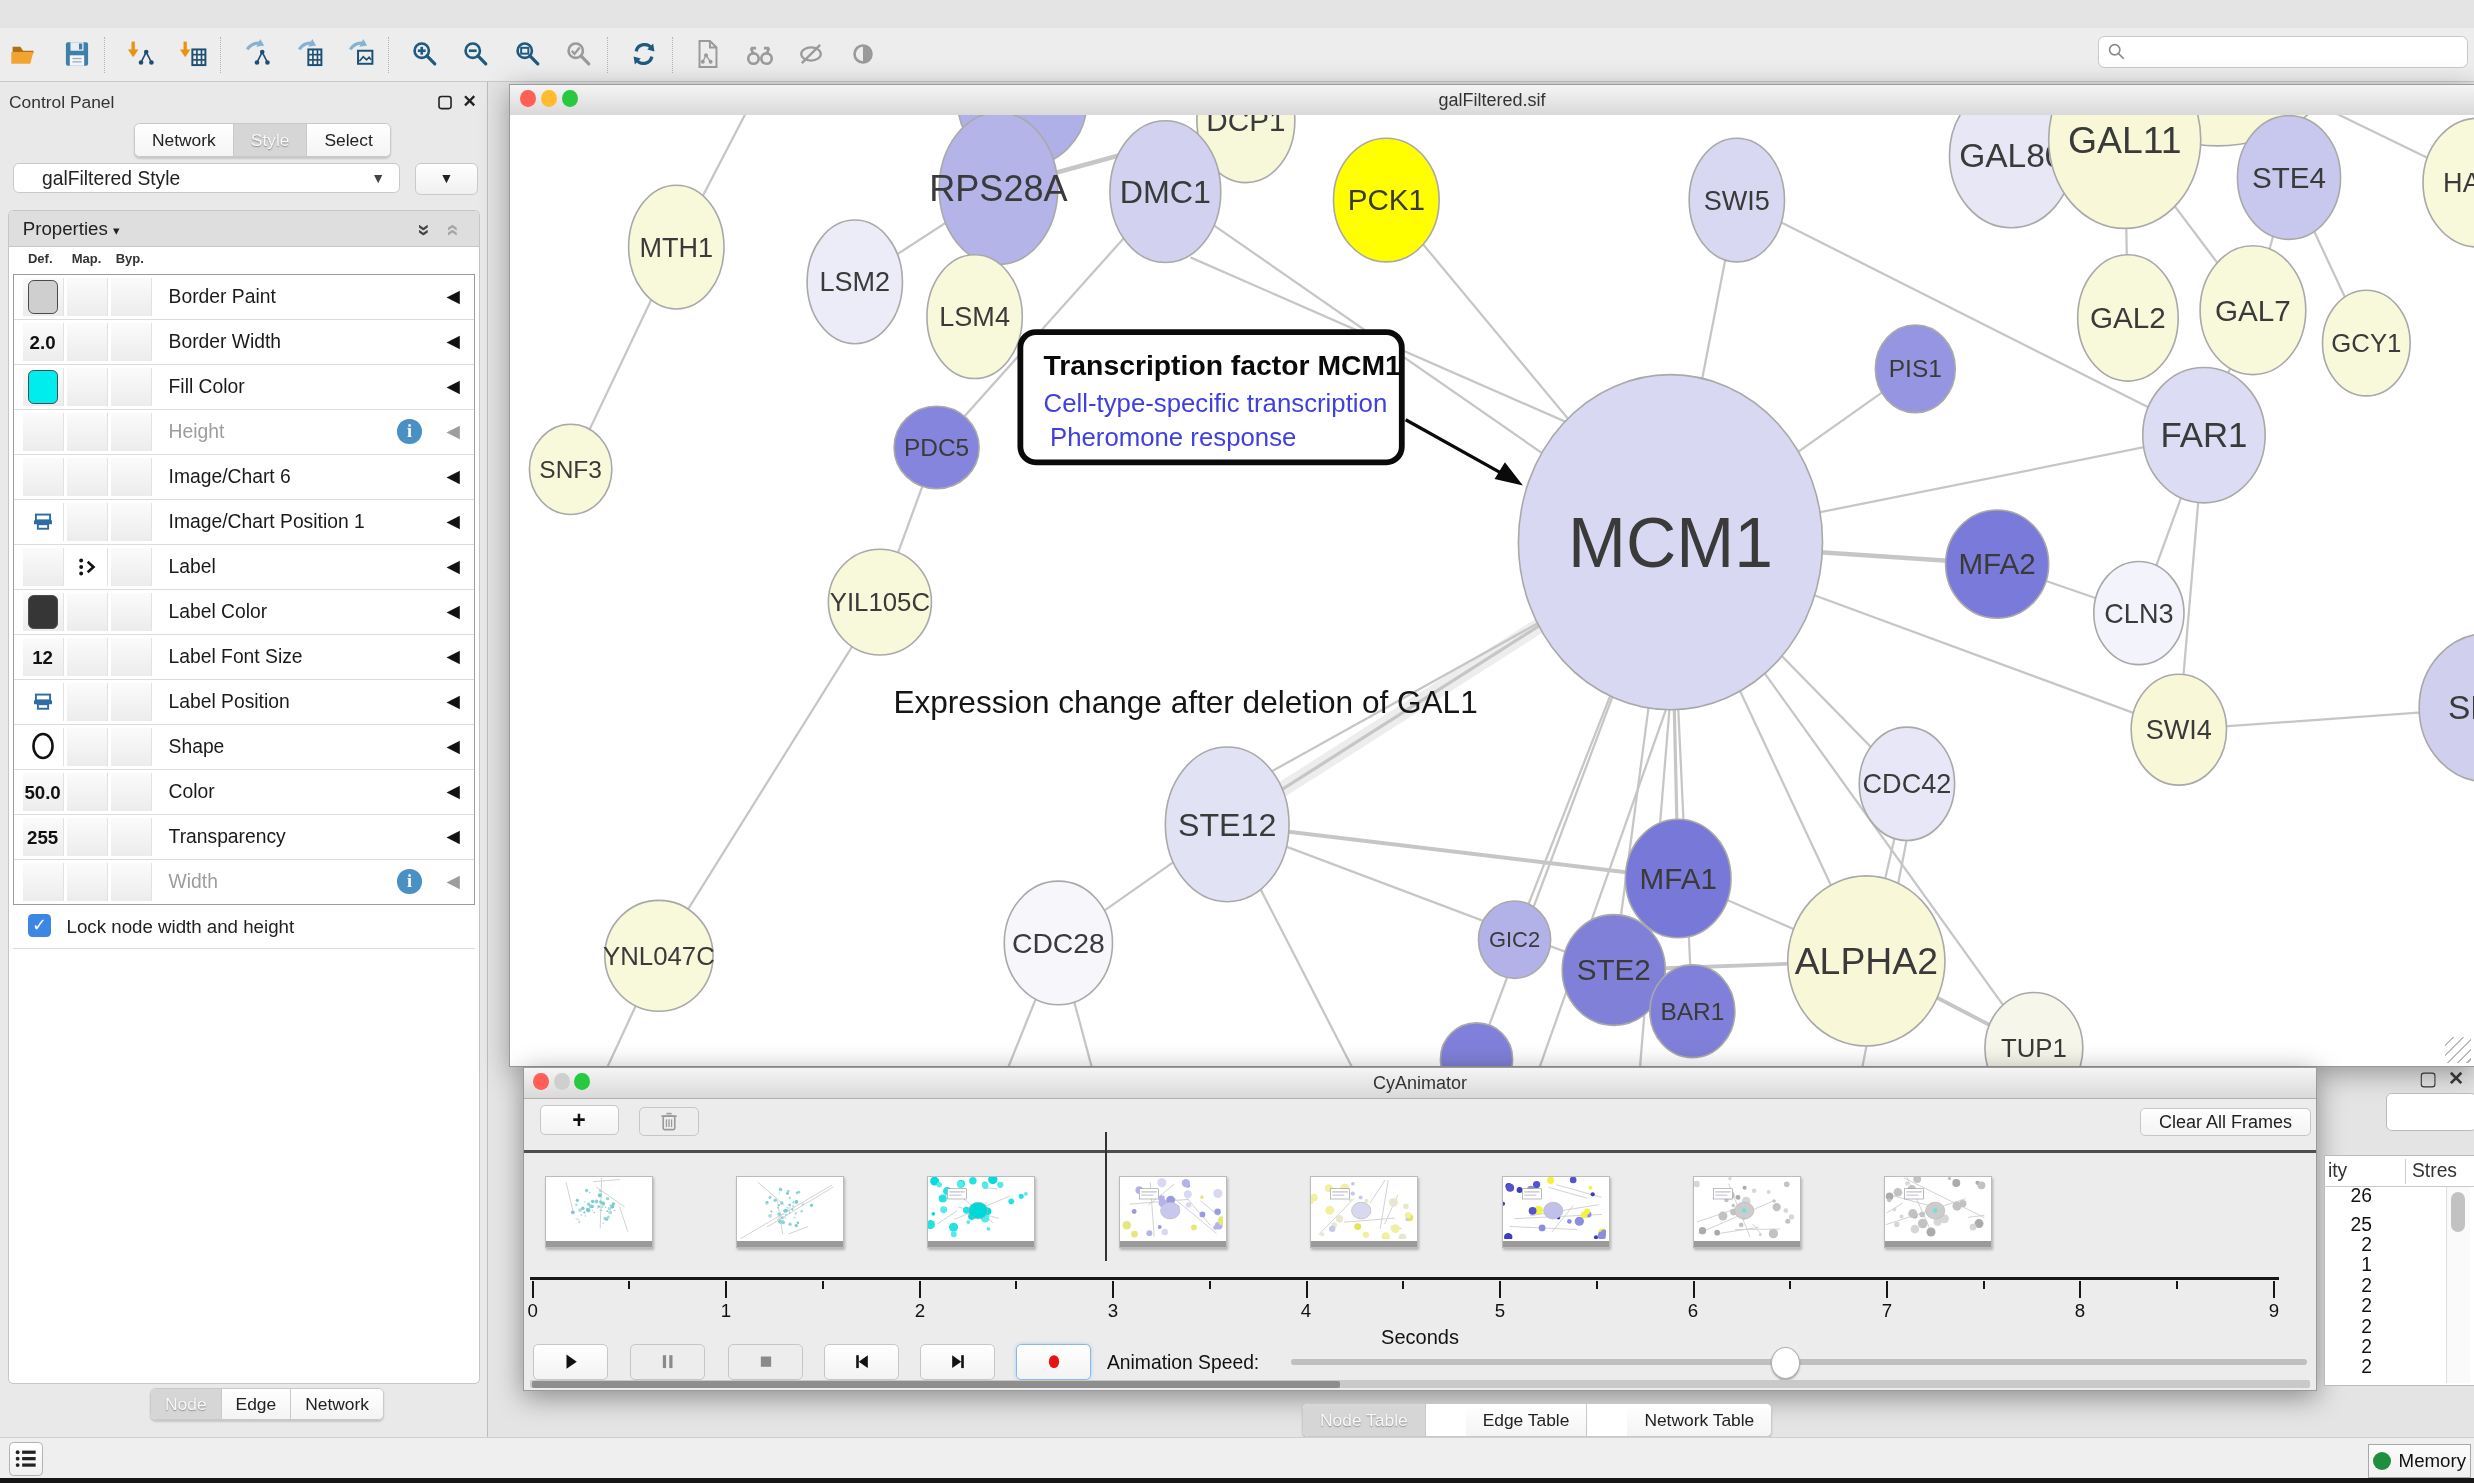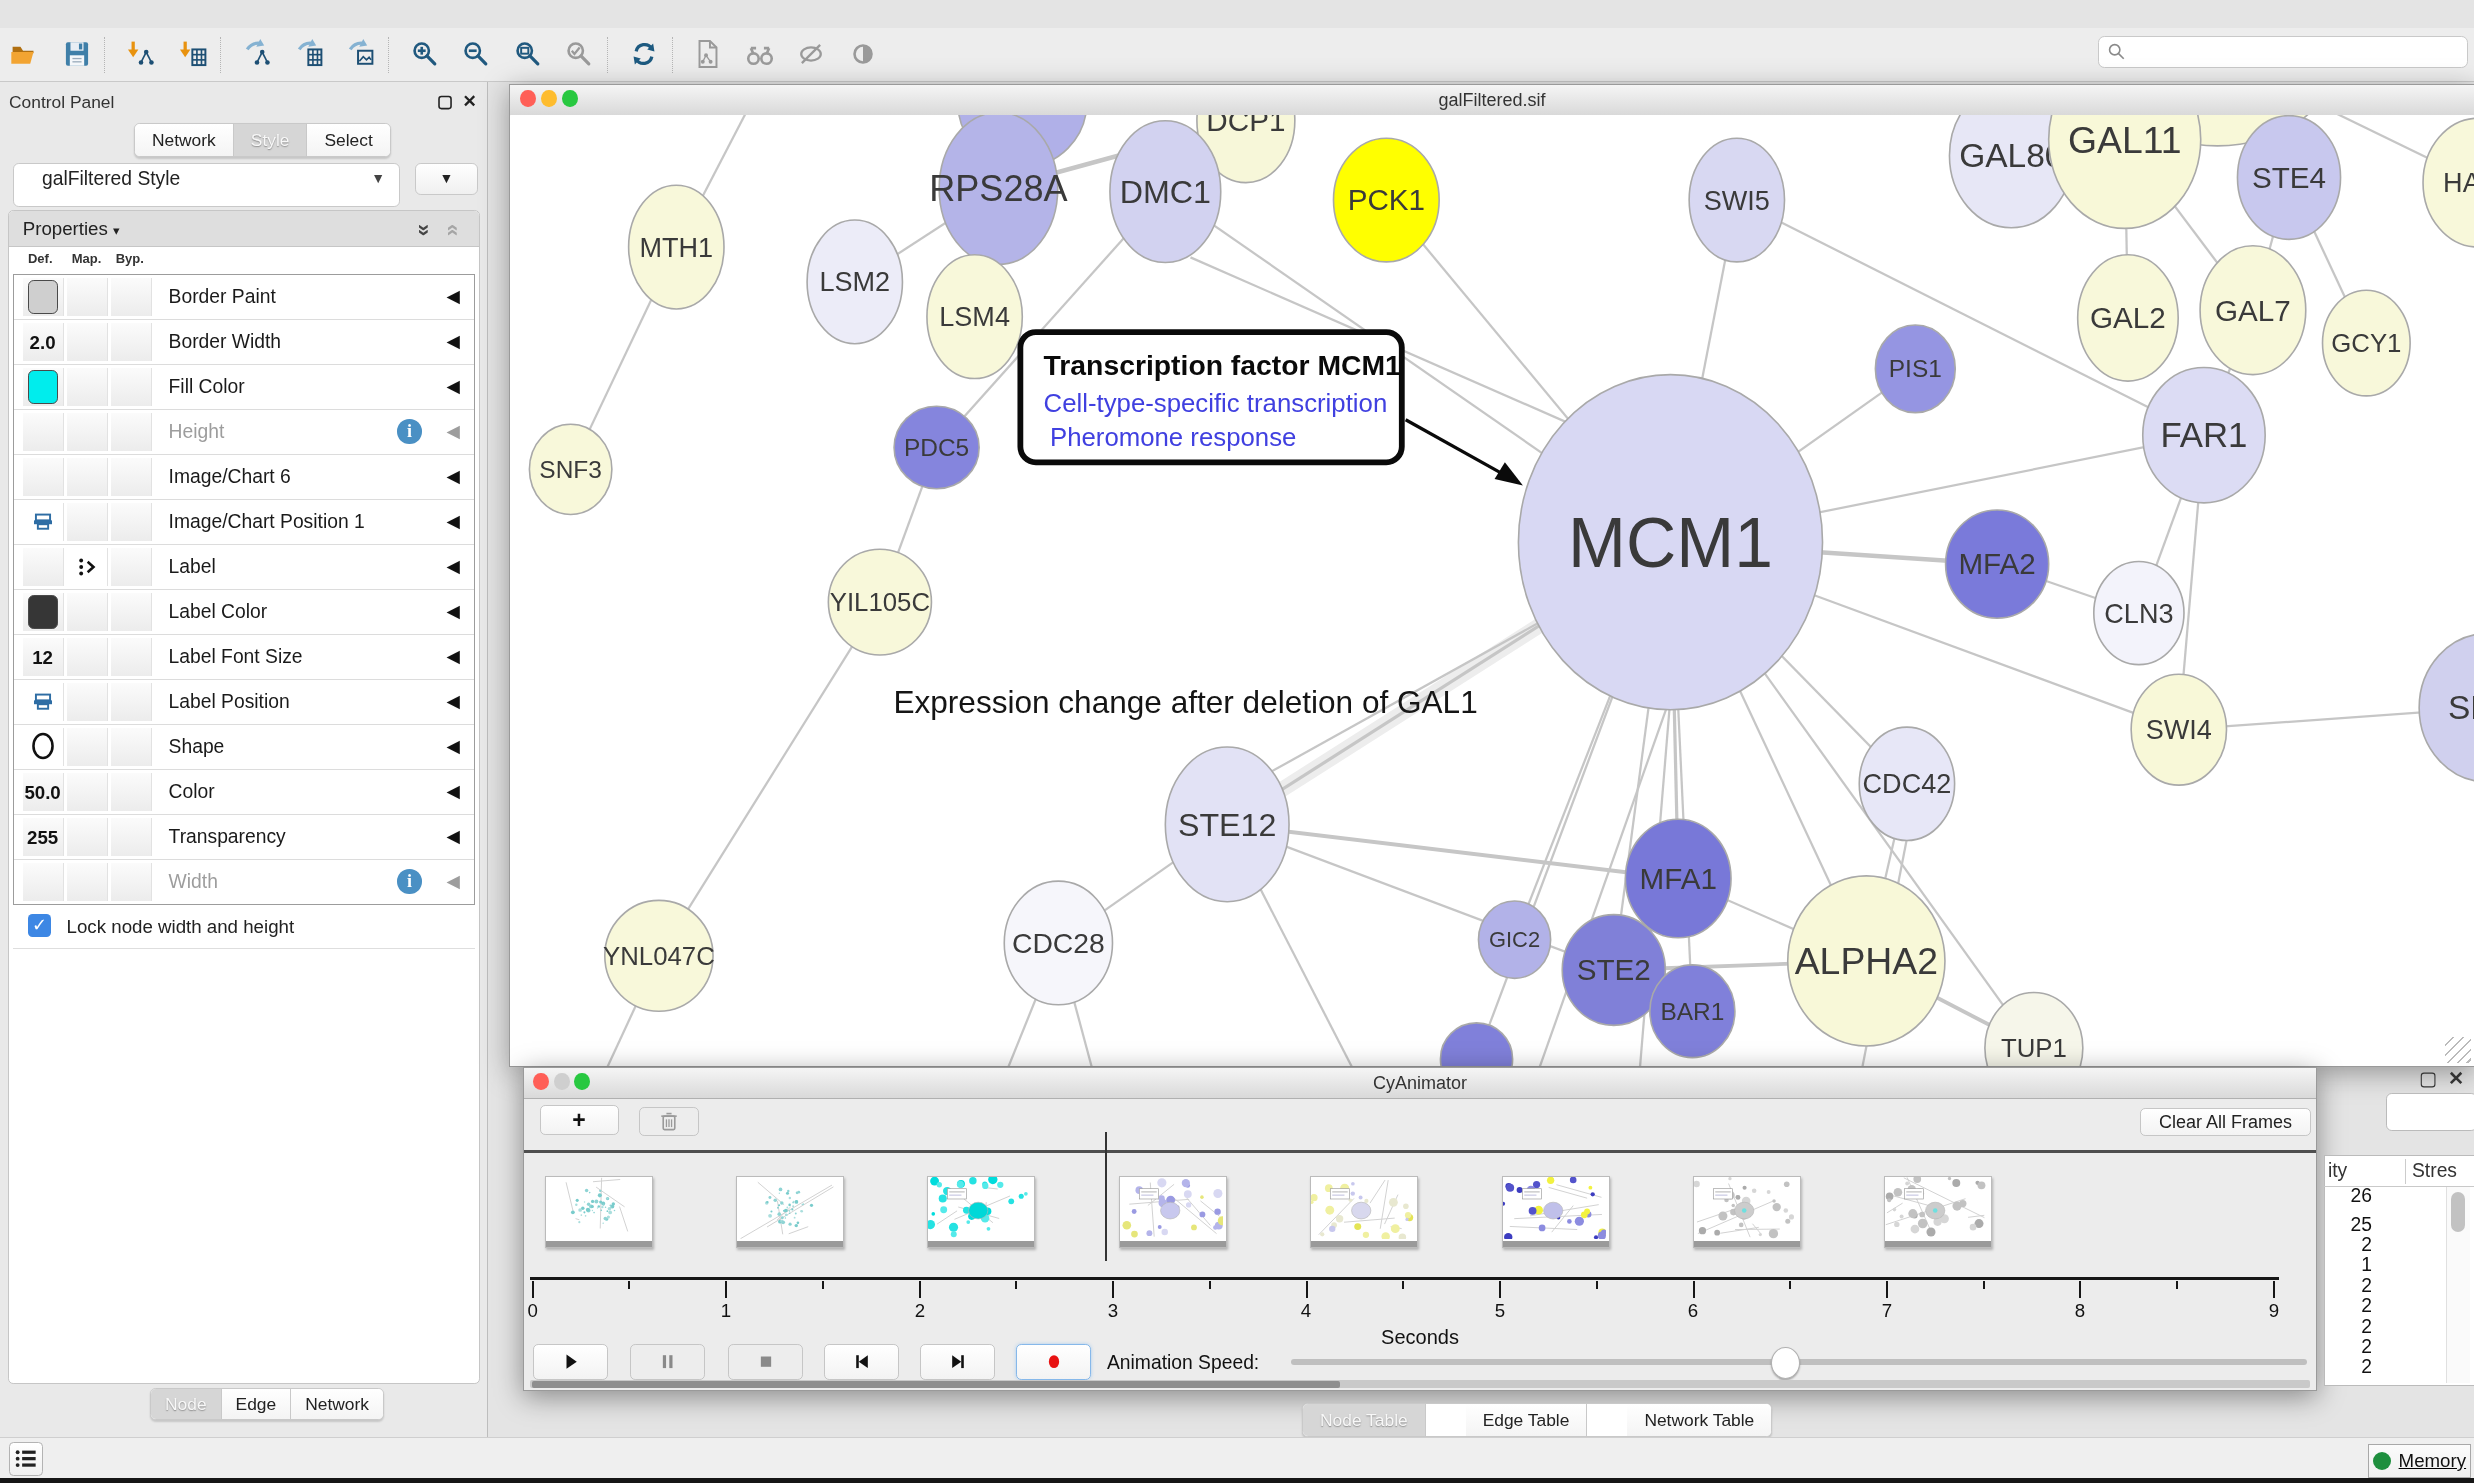--- a/index.html
+++ b/index.html
@@ -16,21 +16,21 @@
   .tb-sep{top:9px;width:0;height:36px;border-left:1.9px dotted #b5b5b5;}
   #searchbox{left:2098px;top:36px;width:370px;height:32px;background:#fff;border:1.3px solid #c9c9c9;border-radius:6.4px;display:flex;align-items:center;padding-left:7.7px;box-sizing:border-box;}
   
   #cpanel{left:0;top:82px;width:488px;height:1355px;background:#e9e9e9;border-right:1.3px solid #bdbdbd;box-sizing:border-box;}
   #cp-title{left:9px;top:10.3px;font-size:17.4px;color:#333;}
   .cp-wicons{top:9px;color:#222;font-size:17px;font-weight:bold;}
   .seg{display:flex;position:absolute;border-radius:5.8px;overflow:hidden;border:1.3px solid #c9c9c9;background:#fff;box-shadow:0 1.3px 1.9px rgba(0,0,0,.15);}
   .seg > div{padding:0 17px;height:32px;line-height:32px;font-size:17.4px;color:#222;border-right:1.3px solid #c9c9c9;background:linear-gradient(#ffffff,#f4f4f4);}
   .seg > div:last-child{border-right:none;}
   .seg > div.active{background:#d6d6d6;color:#f8f8f8;text-shadow:0 0.6px 1.3px #8a8a8a;}
-  #style-select{left:13px;top:81px;width:387px;height:44px;background:#fff;border:1.3px solid #c9c9c9;border-radius:5.8px;font-size:19.3px;color:#222;line-height:29px;padding-left:28px;box-sizing:border-box;}
+  #style-select{left:13px;top:81px;width:387px;height:30px;background:#fff;border:1.3px solid #c9c9c9;border-radius:5.8px;font-size:19.3px;color:#222;line-height:29px;padding-left:28px;box-sizing:border-box;}
   #style-select .caret{position:absolute;right:14px;top:0;font-size:14px;color:#444;}
   #style-menu-btn{left:415px;top:81px;width:61px;height:30px;background:linear-gradient(#fff,#f0f0f0);border:1.3px solid #c9c9c9;border-radius:5.8px;text-align:center;font-size:14px;color:#222;line-height:29px;}
   #props{left:7.7px;top:128px;width:472px;height:1174px;background:#fff;border:1.3px solid #c6c6c6;border-radius:5.2px;overflow:hidden;box-sizing:border-box;}
   #props-head{height:35px;background:#dedede;border-bottom:1.3px solid #c6c6c6;position:relative;}
   #props-head .t{position:absolute;left:14px;top:7px;font-size:18.7px;color:#222;}
   .dchev{position:absolute;font-size:22px;color:#444;font-weight:bold;transform:rotate(90deg);}
   #cols{position:relative;height:27px;}
   #cols span{position:absolute;top:3.9px;font-size:13px;font-weight:bold;color:#333;}
   #prows{position:relative;margin:0 3.9px;border:1.3px solid #9c9c9c;}
   .prow{position:relative;height:44px;border-bottom:1.3px solid #dcdcdc;background:#fff;}
@@ -79,21 +79,21 @@
   #rtable .hsep{position:absolute;left:0;top:97px;width:150px;height:1.3px;background:#c9c9c9;}
   #rtable .vsep{position:absolute;left:81px;top:70px;width:1.3px;height:24.5px;background:#ccc;}
   .rhead{position:absolute;top:71px;font-size:19.3px;color:#333;}
   .rval{position:absolute;width:48px;text-align:right;font-size:19.3px;color:#111;}
   #rscroll{position:absolute;left:122px;top:98px;width:23px;height:196px;background:#fafafa;border-left:1.3px solid #e0e0e0;}
   #rthumb{position:absolute;left:3.9px;top:5.2px;width:14px;height:40px;background:#c2c2c2;border-radius:7px;}
   #minibox{position:absolute;left:62px;top:3.9px;width:89px;height:36px;background:#fff;border:1.3px solid #bbb;border-radius:5.8px;}
   #bottombar{left:0;top:1437px;width:2475px;height:41px;background:#efefef;border-top:1.3px solid #cfcfcf;}
   #blacksliver{left:0;top:1478px;width:2475px;height:5.2px;background:#161616;}
   #listbtn{left:9px;top:1442px;width:32px;height:32px;background:linear-gradient(#fff,#f0f0f0);border:1.3px solid #b3b3b3;border-radius:4.5px;display:flex;align-items:center;justify-content:center;}
-  #membtn{left:2368px;top:1444px;width:101px;height:32px;background:linear-gradient(#fbfbfb,#f0f0f0);border:1.3px solid #a8a8a8;display:flex;align-items:center;justify-content:center;gap:7.7px;text-decoration:underline;}
+  #membtn{left:2368px;top:1444px;width:101px;height:32px;background:linear-gradient(#fbfbfb,#f0f0f0);border:1.3px solid #a8a8a8;display:flex;align-items:center;justify-content:center;gap:7.7px;}
   #membtn .dot{width:18px;height:18px;border-radius:50%;background:#1e8f3e;}
   #membtn .t{font-size:18.7px;color:#111;}
   .wicon{font-size:19.3px;color:#333;font-weight:bold;}
 </style>
 </head>
 <body>
 
 <div id="root">
 
 

